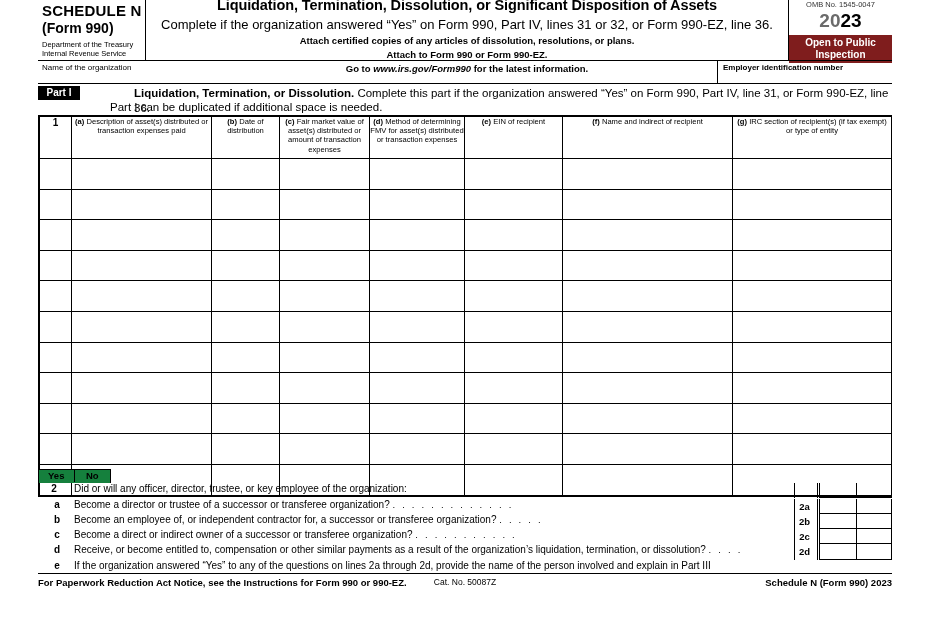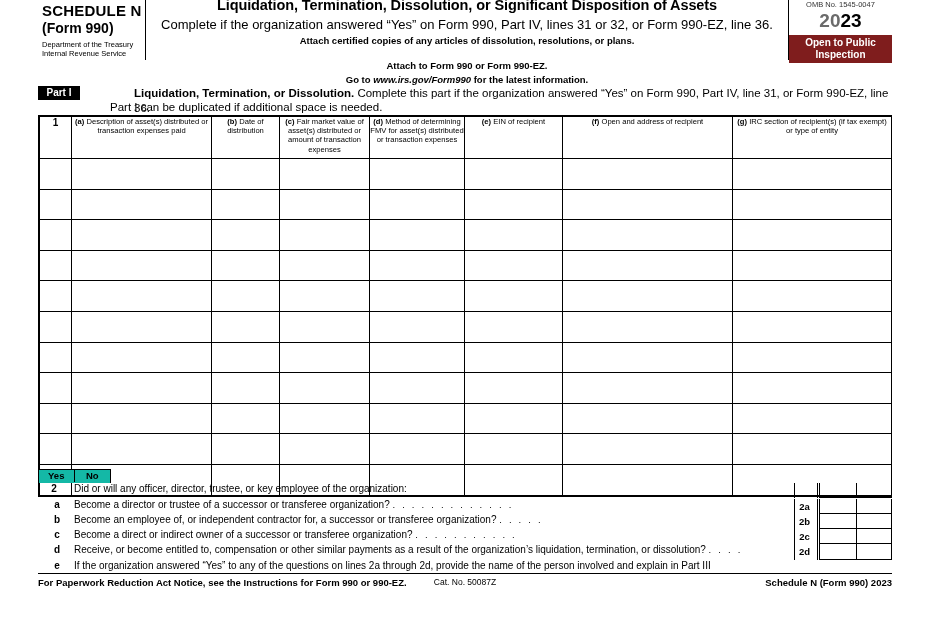--- a/index.html
+++ b/index.html
@@ -59,21 +59,21 @@
   .sub1 {
     font-size: 13px; font-weight: normal;
     margin-top: 4px;
   }
   .sub2 {
     font-size: 9.5px; font-weight: bold;
     margin-top: 3px;
   }
   .sub3 {
     font-size: 9.5px; font-weight: bold;
-    margin-top: 14px;
+    margin-top: 3px;
   }
   .sub4 {
     font-size: 9.5px; font-weight: bold;
     margin-top: 3px;
   }
   .sub4 i { font-style: italic; }
   .hdr-right {
     position: absolute; left: 750px; top: 0;
     width: 104px; height: 60px;
     border-left: 1px solid #000;
@@ -195,21 +195,21 @@
   .qsec {
     position: absolute;
     left: 38px; top: 469px;
     width: 854px;
   }
   .yn-head {
     display: flex;
     width: 73px; height: 14px;
     border: 1px solid #000;
     border-bottom: none;
-    background: #14b8a6;
+    background: #15803d;
   }
   .yn-head div {
     width: 36px; height: 12px;
     font-size: 9.5px; font-weight: bold;
     text-align: center; line-height: 12px;
   }
   .yn-head div:first-child { border-right: 1px solid #000; width: 36px; }
 
   .qline {
     position: relative;
@@ -294,20 +294,28 @@
     <div class="hdr-right">
       <div class="omb">OMB No. 1545-0047</div>
       <div class="year"><span class="lite">20</span><span>23</span></div>
       <div class="open-pub">
         <div>Open to Public</div>
         <div>Inspection</div>
       </div>
     </div>
   </div>
 
+  <div class="namebar">
+    <div class="left">
+      <div class="lbl">Name of the organization</div>
+    </div>
+    <div class="right">
+      <div class="lbl">Employer identification number</div>
+    </div>
+  </div>
 
   <div class="partbar">
     <div class="part-tag">Part I</div>
     <div class="part-title"><b>Liquidation, Termination, or Dissolution.</b><span> Complete this part if the organization answered “Yes” on Form 990, Part IV, line 31, or Form 990-EZ, line 36.</span></div>
     <div class="part-title2">Part I can be duplicated if additional space is needed.</div>
   </div>
 
   <div class="tbl">
     <table class="grid">
       <colgroup>
@@ -321,21 +329,21 @@
           <col class="c7">
       </colgroup>
       <tbody>
         <tr>
           <td class="rownum">1</td>
           <td class="hdrcell"><b>(a)</b> <span>Description of asset(s) distributed or transaction expenses paid</span></td>
           <td class="hdrcell"><b>(b)</b> <span>Date of distribution</span></td>
           <td class="hdrcell"><b>(c)</b> <span>Fair market value of asset(s) distributed or amount of transaction expenses</span></td>
           <td class="hdrcell"><b>(d)</b> <span>Method of determining FMV for asset(s) distributed or transaction expenses</span></td>
           <td class="hdrcell"><b>(e)</b> <span>EIN of recipient</span></td>
-          <td class="hdrcell"><b>(f)</b> <span>Open and address of recipient</span></td>
+          <td class="hdrcell"><b>(f)</b> <span>Name and indirect of recipient</span></td>
           <td class="hdrcell"><b>(g)</b> <span>IRC section of recipient(s) (if tax exempt) or type of entity</span></td>
         </tr>
         <tr class="datarow">
             <td></td>
             <td></td>
             <td></td>
             <td></td>
             <td></td>
             <td></td>
             <td></td>

